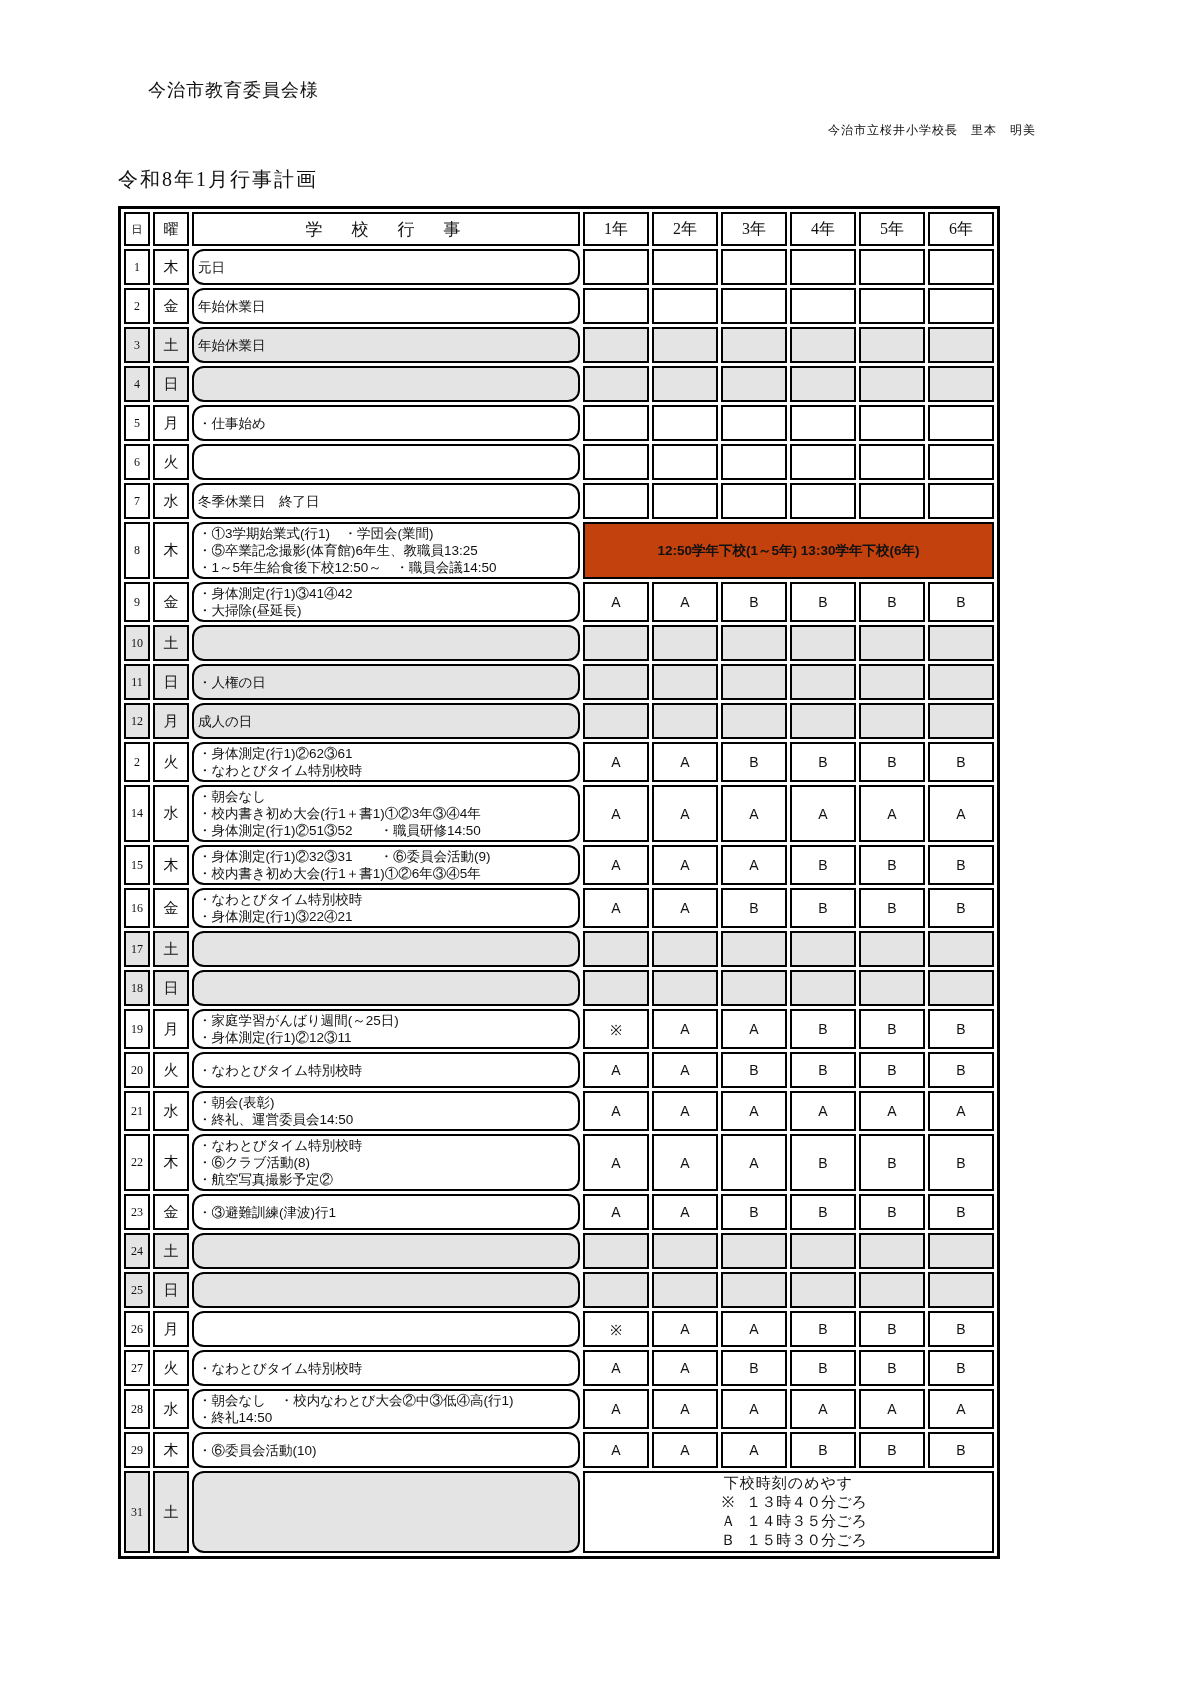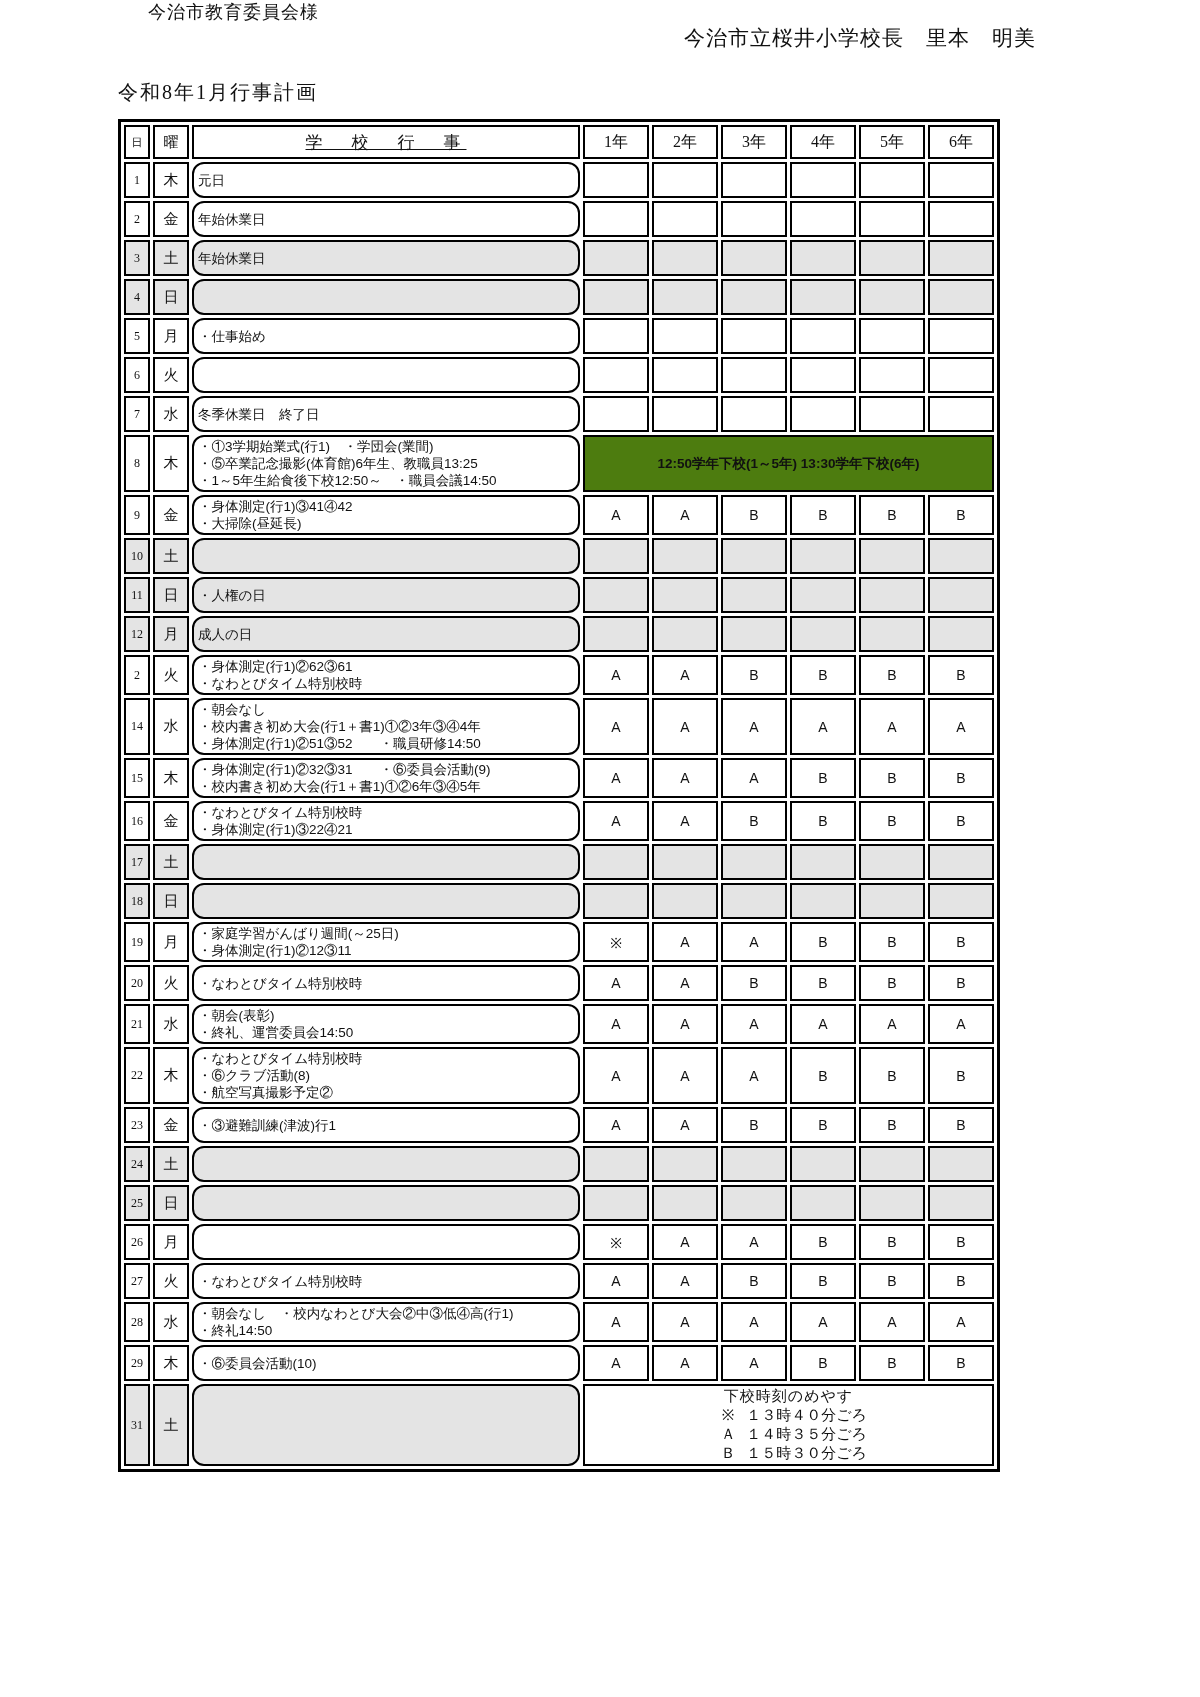--- a/index.html
+++ b/index.html
@@ -1,45 +1,45 @@
 <!DOCTYPE html>
 <html><head>
 <meta charset="utf-8">
 <style>
   html,body{margin:0;padding:0;}
   body{
     width:1200px;height:1697px;background:#ffffff;color:#111;
     font-family:"Liberation Sans", sans-serif;
     -webkit-font-smoothing:antialiased;
   }
-  .wrapper{width:930px;margin-left:118px;}
+  .wrapper{width:930px;margin-left:118px;padding-top:78px;}
   .addressee{margin-left:30px;font-size:18px;letter-spacing:1px;}
-  .author-line{text-align:right;padding-right:12px;margin-top:0;font-size:21px;
+  .author-line{text-align:right;padding-right:12px;margin-top:20px;font-size:12px;
     font-family:"Liberation Serif", serif;letter-spacing:1px;}
   .doc-title{text-align:left;margin-top:27px;font-size:20px;
     font-family:"Liberation Serif", serif;letter-spacing:2px;}
   table.schedule{
     margin-top:13px;width:882px;table-layout:fixed;
     border-collapse:separate;border-spacing:3px;
     border:3px solid #000;background:#fff;
   }
   th,td{border:2px solid #000;box-sizing:border-box;padding:1px 2px;overflow:hidden;}
   thead th{height:34px;font-weight:normal;vertical-align:middle;text-align:center;
     font-family:"Liberation Serif", serif;}
   th.h-day{font-size:11px;}
   th.h-wd{font-size:15px;}
-  th.h-ev{font-size:17px;letter-spacing:6px;text-decoration:underline;}
+  th.h-ev{font-size:17px;letter-spacing:6px;}
   th.h-gr{font-size:16px;}
   td{height:36px;vertical-align:middle;}
   td.c-day{font-size:12px;text-align:center;font-family:"Liberation Serif", serif;}
   td.c-wd{font-size:15px;text-align:center;}
   td.c-ev{font-size:13.5px;line-height:17px;padding-left:4px;text-align:left;border-radius:12px;}
   td.c-ev div{white-space:nowrap;}
   td.c-gr{font-size:14px;text-align:center;}
-  td.c-hl{background:#4d7c0f;text-align:center;font-size:13.5px;font-weight:600;}
+  td.c-hl{background:#c2410c;text-align:center;font-size:13.5px;font-weight:600;}
   tr.shaded td{background:#e4e4e4;}
   td.c-note{background:#ffffff !important;height:76px;
     font-family:"Liberation Serif", serif;font-size:15px;}
   .note-inner{width:fit-content;margin:0 auto;text-align:left;line-height:19px;font-family:Liberation Serif, serif;}
   .note-title{text-align:center;letter-spacing:1px;}
   .note-line .sym{display:inline-block;width:2.4em;text-align:center;}
 </style>
 </head>
 <body>
 

